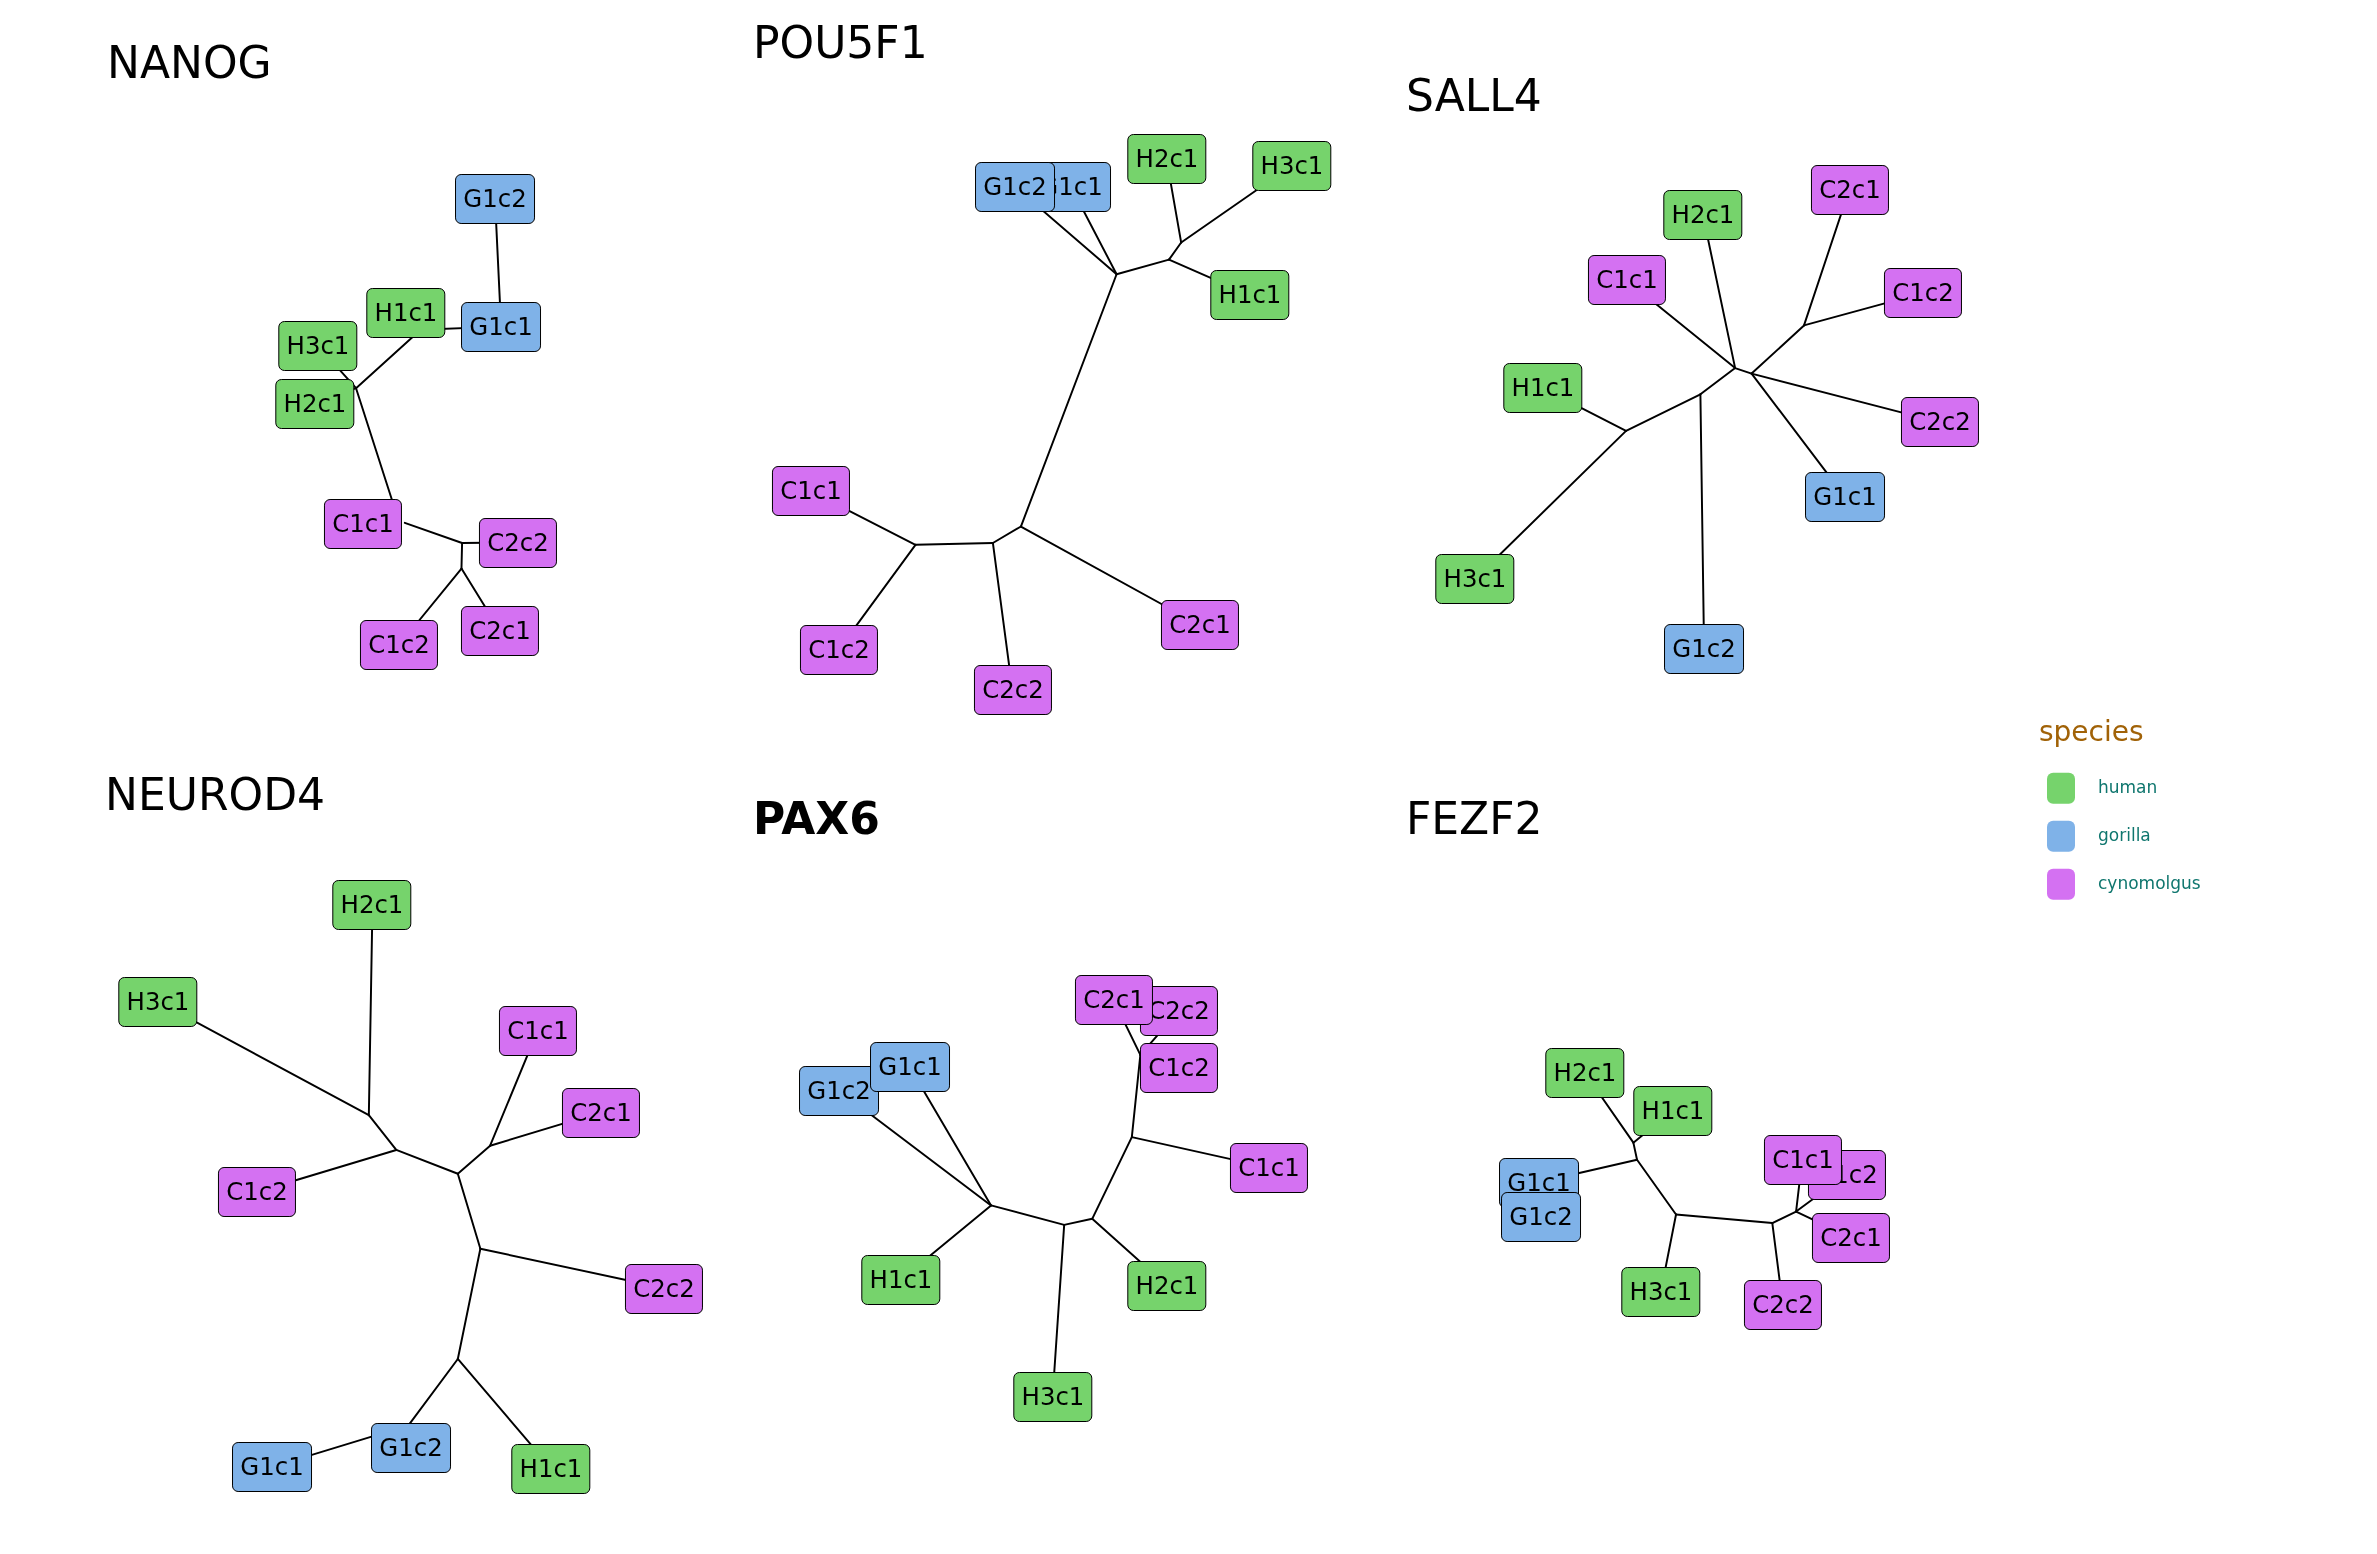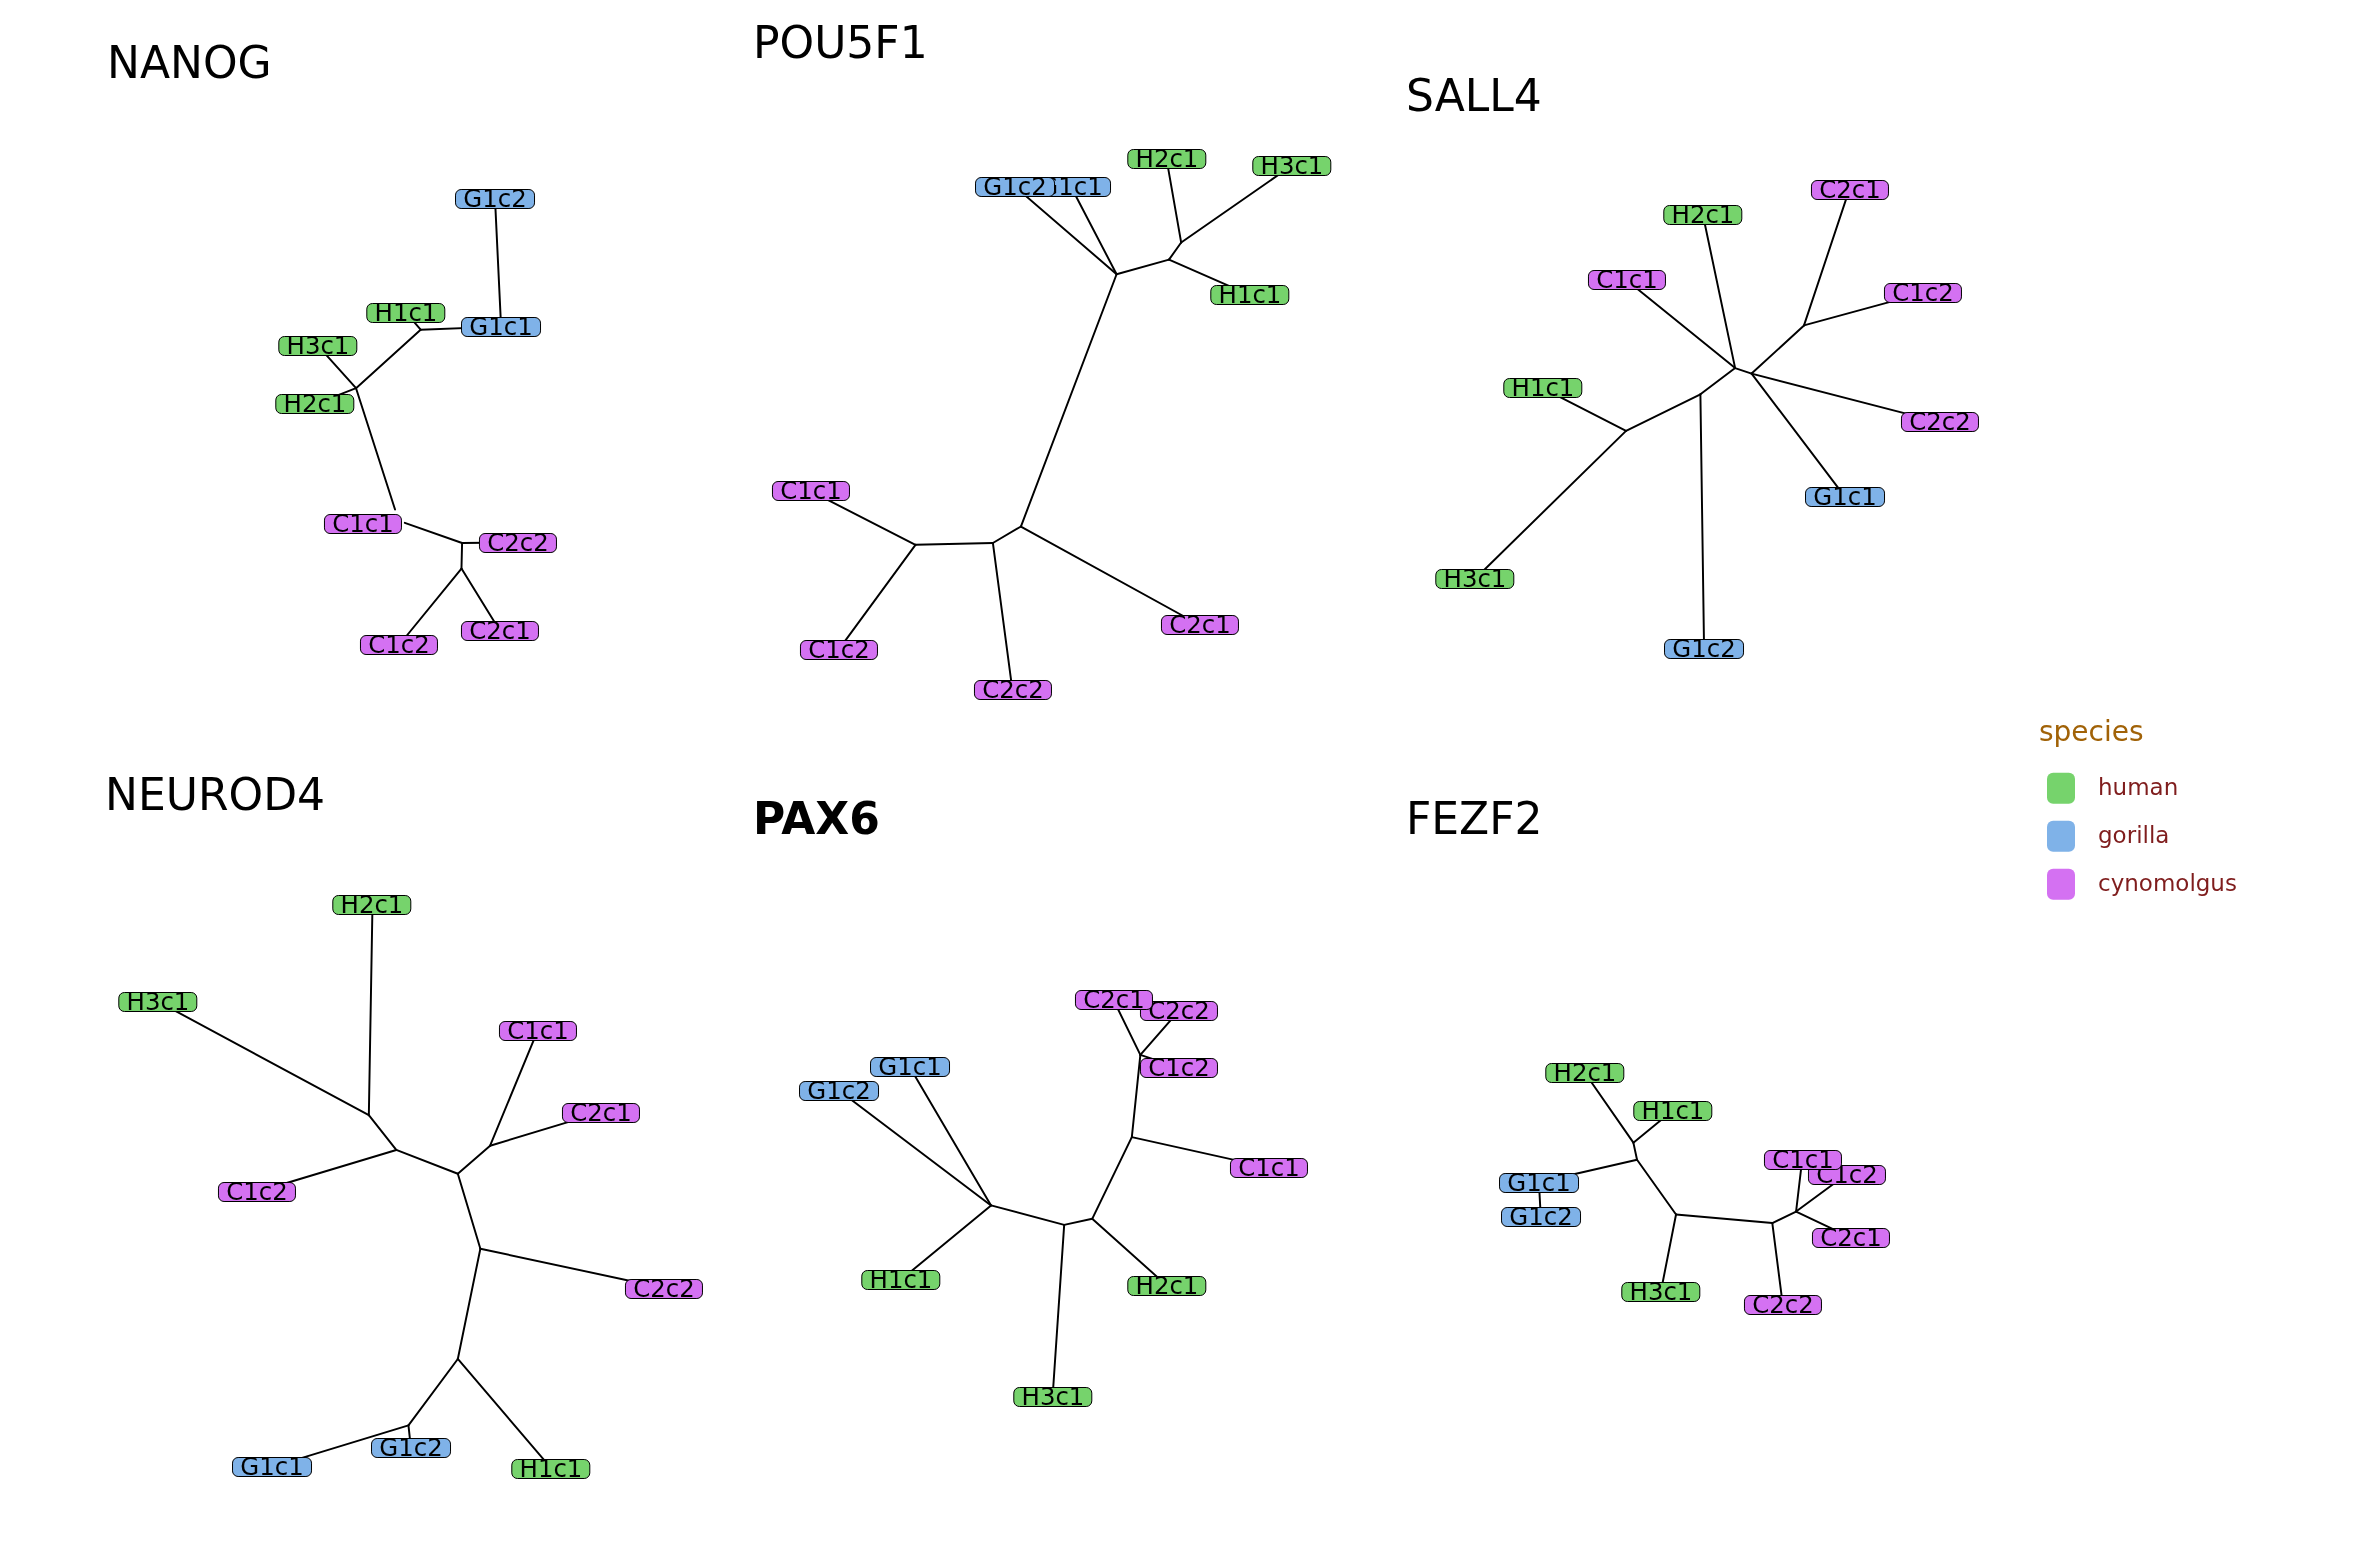--- a/index.html
+++ b/index.html
@@ -5,26 +5,26 @@
   html,body{margin:0;padding:0;background:#ffffff;}
   body{width:2377px;height:1554px;position:relative;overflow:hidden;
        font-family:"DejaVu Sans","Liberation Sans",sans-serif;}
   #stage{position:absolute;left:0;top:0;width:2377px;height:1554px;}
   #edges{position:absolute;left:0;top:0;}
   .panel-title{position:absolute;font-size:44px;line-height:44px;color:#000;
                white-space:nowrap;transform:translateY(-22px);}
   .tip{position:absolute;transform:translate(-50%,-50%);
        font-size:24.4px;line-height:24.4px;color:#000;white-space:nowrap;
        padding:2.4px 7.3px;border:1.8px solid #000;border-radius:6.1px;
-       box-sizing:border-box;height:20px;display:flex;align-items:center;}
+       box-sizing:border-box;height:50px;display:flex;align-items:center;}
   .legend-title{position:absolute;font-size:28px;line-height:28px;color:#a16207;
                 transform:translateY(-14px);white-space:nowrap;}
   .legend-chip{position:absolute;width:28px;height:30.5px;border-radius:6.1px;
                transform:translate(0,-15.2px);}
-  .legend-label{position:absolute;font-size:23px;line-height:23px;color:#7f1d1d;
+  .legend-label{position:absolute;font-size:17px;line-height:23px;color:#0f766e;
                 transform:translateY(-11.6px);white-space:nowrap;}
 </style>
 </head>
 <body>
 
 <div id="stage">
   <svg id="edges" width="2377" height="1554" viewBox="0 0 3900 2550">
       <line x1="812" y1="326" x2="822" y2="536" stroke="#000000" stroke-width="3.2" stroke-linecap="round"></line>
       <line x1="822" y1="536" x2="690" y2="541" stroke="#000000" stroke-width="3.2" stroke-linecap="round"></line>
       <line x1="666" y1="513" x2="690" y2="541" stroke="#000000" stroke-width="3.2" stroke-linecap="round"></line>

